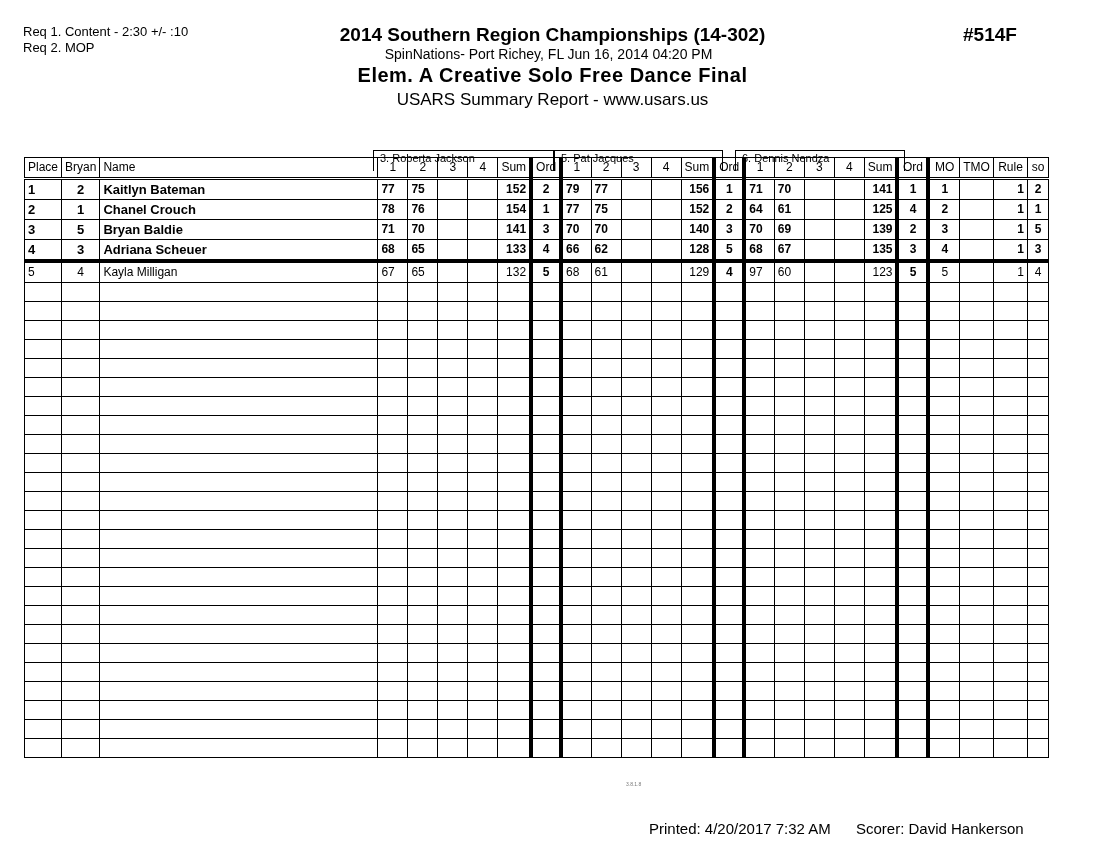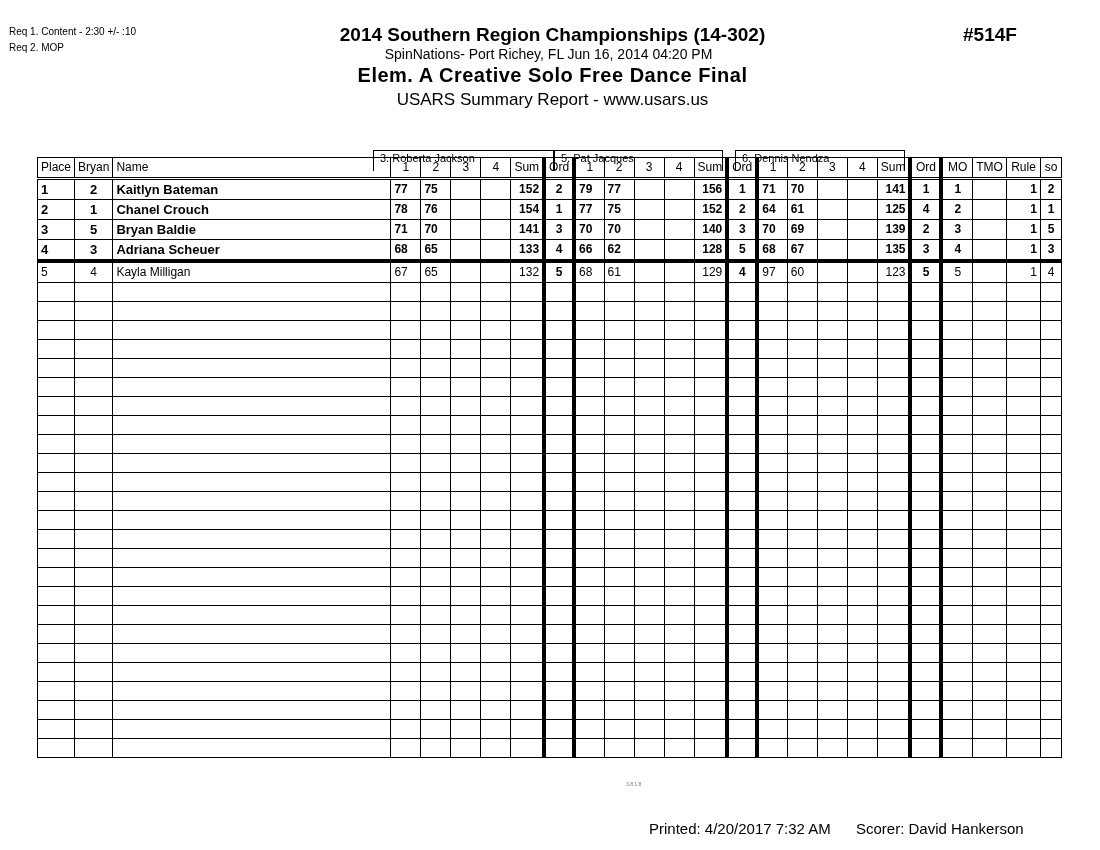--- a/index.html
+++ b/index.html
@@ -1,31 +1,31 @@
 <!DOCTYPE html>
 <html><head>
 <meta charset="utf-8">
 <style>
   html, body { margin:0; padding:0; background:#ffffff; }
   body { width:1100px; height:850px; position:relative; overflow:hidden;
          font-family:"Liberation Sans", sans-serif; color:#000; }
   .abs { position:absolute; white-space:nowrap; }
-  .req { left:9px; font-size:10px; line-height:14px; }
+  .req { left:23px; font-size:13px; line-height:14px; }
   .title { left:0; width:1105px; text-align:center; }
   .t1 { top:24px; font-size:19px; font-weight:bold; }
   .t2 { top:46px; font-size:14px; left:-4px; }
   .t3 { top:64px; font-size:20px; font-weight:bold; letter-spacing:0.5px; }
   .t4 { top:90px; font-size:17px; }
   .eventno { left:963px; top:24px; font-size:19px; font-weight:bold; }
 
   
   .judgebox { position:absolute; top:150px; height:21px; border:1px solid #000; border-bottom:none;
               font-size:11px; line-height:14px; padding-left:6px; box-sizing:border-box; }
 
-  table.grid { position:absolute; left:37px; top:157px; border-collapse:collapse; table-layout:fixed; }
+  table.grid { position:absolute; left:24px; top:157px; border-collapse:collapse; table-layout:fixed; }
   table.grid td { border:1px solid #000; height:19px; padding:0 3px; font-size:12px; line-height:19px;
                   overflow:hidden; white-space:nowrap; box-sizing:border-box; }
   table.grid tr.hdr td { height:20px; border-bottom:3px double #000; }
   table.grid tr.bold td { font-weight:bold; }
   table.grid tr.bold td.nm, table.grid tr.bold td.pl, table.grid tr.bold td.ct { font-size:13px; }
   table.grid tr.cutoff td { border-bottom:4px solid #000; }
   td.c { text-align:center; }
   td.r { text-align:right; }
   td.ord { font-weight:bold; text-align:center; font-size:13px; }
   td.thickL { border-left:4px solid #000 !important; }

